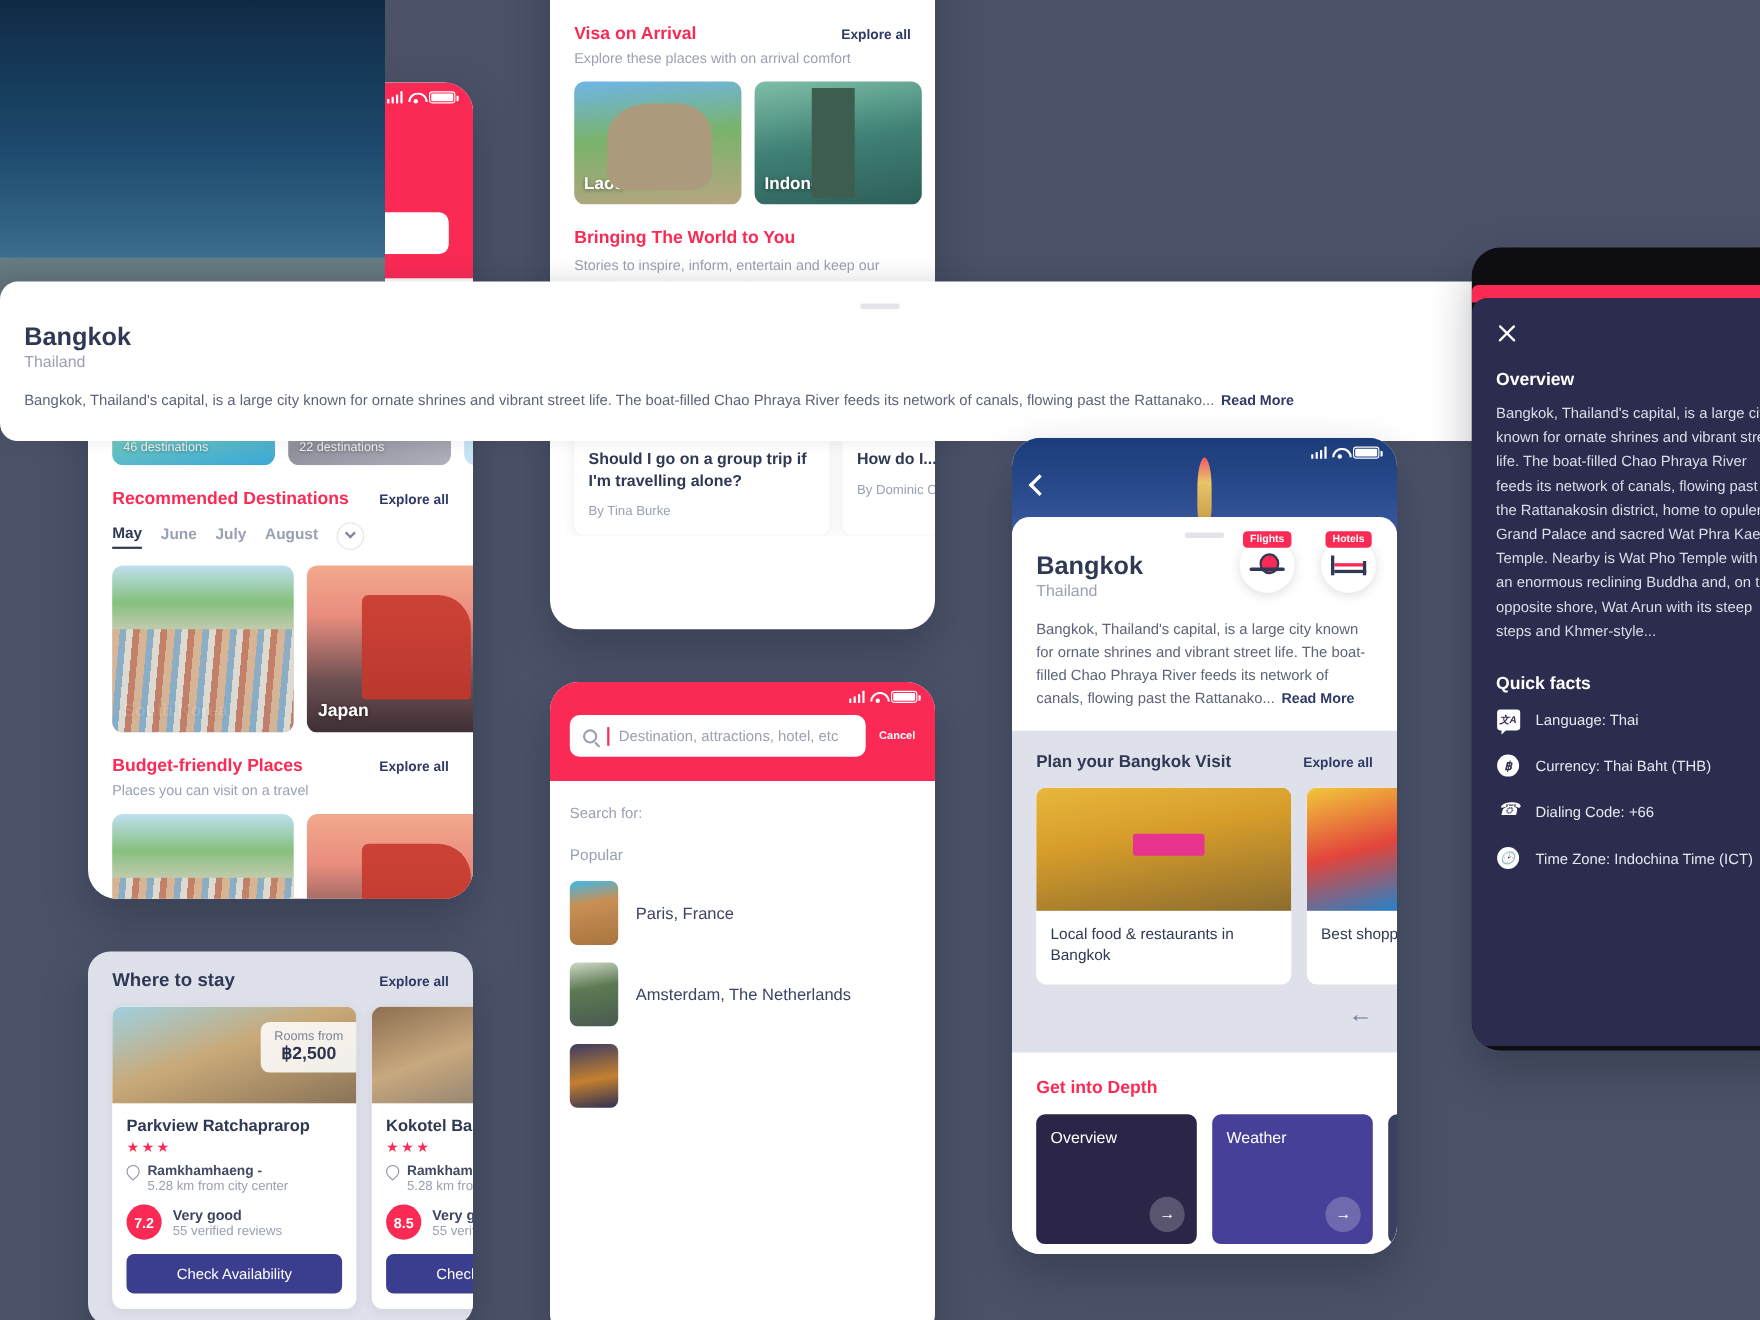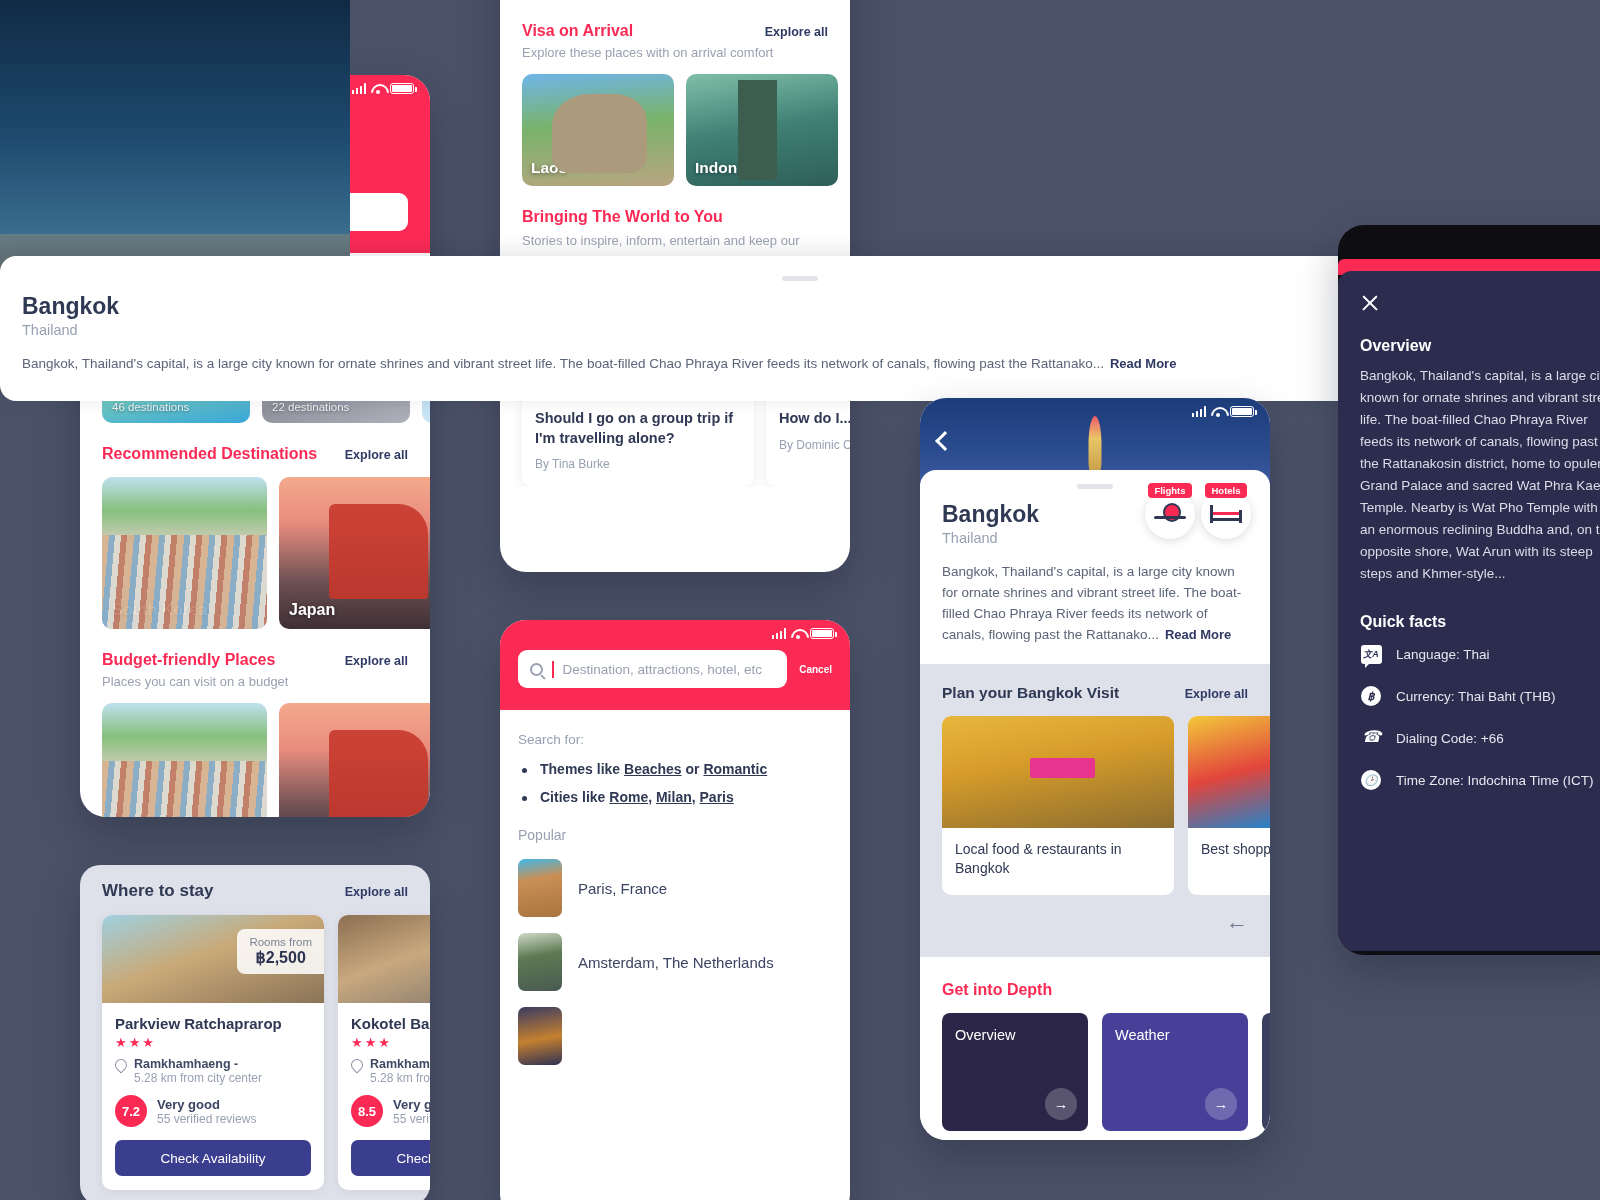--- a/index.html
+++ b/index.html
@@ -176,21 +176,21 @@
   .bk-country{font-size:14.5px;color:#98a0b2;margin-top:2px;}
   .bk-desc{margin-top:16px;font-size:13.5px;color:#5b6478;line-height:1.55;}
   .read-more{color:#2f3a64;font-weight:bold;font-size:13px;margin-left:6px;white-space:nowrap;}
 
   
   #screen-bk2{ left:920px; top:398px; width:350px; height:742px; }
   .bk2-hero{height:86px;background:linear-gradient(180deg,#1c3c7a 0%,#2a4b8d 60%,#3d5aa0 100%);position:relative;}
   .bk2-hero .stupa{position:absolute;left:50%;top:18px;transform:translateX(-50%);width:13px;height:56px;
     background:linear-gradient(180deg,#f05a6a 0%,#e8c567 40%,#c9a04a 100%);border-radius:50% 50% 18% 18%;}
   .bk2-sheet{background:#fff;border-radius:16px 16px 0 0;margin-top:-14px;position:relative;padding:14px 22px 18px;}
-  .chip-row{position:absolute;right:18px;top:10px;display:flex;gap:4px;}
+  .chip-row{position:absolute;right:18px;top:10px;display:flex;gap:22px;}
   .chip-item{position:relative;width:52px;text-align:center;}
   .chip{background:#fa2a55;color:#fff;font-size:9.5px;font-weight:bold;border-radius:4px;padding:2px 6px;display:inline-block;position:relative;z-index:2;}
   .circ{width:50px;height:50px;border-radius:50%;background:#fff;box-shadow:0 2px 10px rgba(40,45,70,.16);margin:-9px auto 0;display:flex;align-items:center;justify-content:center;}
   .plane{width:32px;height:22px;position:relative;}
   .plane:before{content:"";position:absolute;left:9px;top:0;width:14px;height:15px;border:2px solid #2f3954;border-radius:50%;background:#fa2a55;}
   .plane:after{content:"";position:absolute;left:0;top:13px;width:32px;height:2.5px;background:#2f3954;border-radius:2px;}
   .bedicon{width:32px;height:18px;position:relative;}
   .bedicon:before{content:"";position:absolute;left:0;top:0;width:2.6px;height:18px;background:#2f3954;}
   .bedicon:after{content:"";position:absolute;right:0;top:5px;width:2.6px;height:13px;background:#2f3954;}
   .bedbar{position:absolute;left:3px;top:7px;width:28px;height:3px;background:#fa2a55;}
@@ -277,35 +277,44 @@
         
         
       </div>
     </div>
 
     <div class="sect-row">
       <span class="sect-title">Recommended Destinations</span>
       <span class="explore">Explore all</span>
     </div>
 
+    <div class="months">
+      <span class="month active">May</span>
+      <span class="month">June</span>
+      <span class="month">July</span>
+      <span class="month">August</span>
+      <span class="chev-circle">
+          <i class="chev-d"></i>
+        </span>
+    </div>
 
     <div class="hstrip">
       <div class="dest-card img-korea">
         <span>South Korea</span>
       </div>
       <div class="dest-card img-japan">
         <span>Japan</span>
       </div>
     </div>
 
     <div class="sect-row">
       <span class="sect-title">Budget-friendly Places</span>
       <span class="explore">Explore all</span>
     </div>
-    <div class="sect-sub">Places you can visit on a budget</div>
+    <div class="sect-sub">Places you can visit on a travel</div>
 
     <div class="hstrip">
       <div class="dest-card img-korea"></div>
       <div class="dest-card img-japan"></div>
     </div>
   </div>
 
   <div class="phone" id="screen-stay">
     <div class="stay-head">
       <span class="h">Where to stay</span>
@@ -424,28 +433,20 @@
     <div class="srch-head">
       <div class="srch-field">
         <span class="mag"></span>
         <span class="caret"></span>
         <span class="search-ph">Destination, attractions, hotel, etc</span>
       </div>
       <span class="cancel">Cancel</span>
     </div>
     <div class="srch-body">
       <div class="srch-label">Search for:</div>
-      <ul class="bullets">
-        <li>
-          <span>Themes like </span><u>Beaches</u><span> or </span><u>Romantic</u>
-        </li>
-        <li>
-          <span>Cities like </span><u>Rome</u><span>, </span><u>Milan</u><span>, </span><u>Paris</u>
-        </li>
-      </ul>
       <div class="pop-label">Popular</div>
 
       <div class="pop-item">
         <span class="pop-thumb th-paris"></span>
         <span class="pop-name">Paris, France</span>
       </div>
       <div class="pop-item">
         <span class="pop-thumb th-amst"></span>
         <span class="pop-name">Amsterdam, The Netherlands</span>
       </div>

